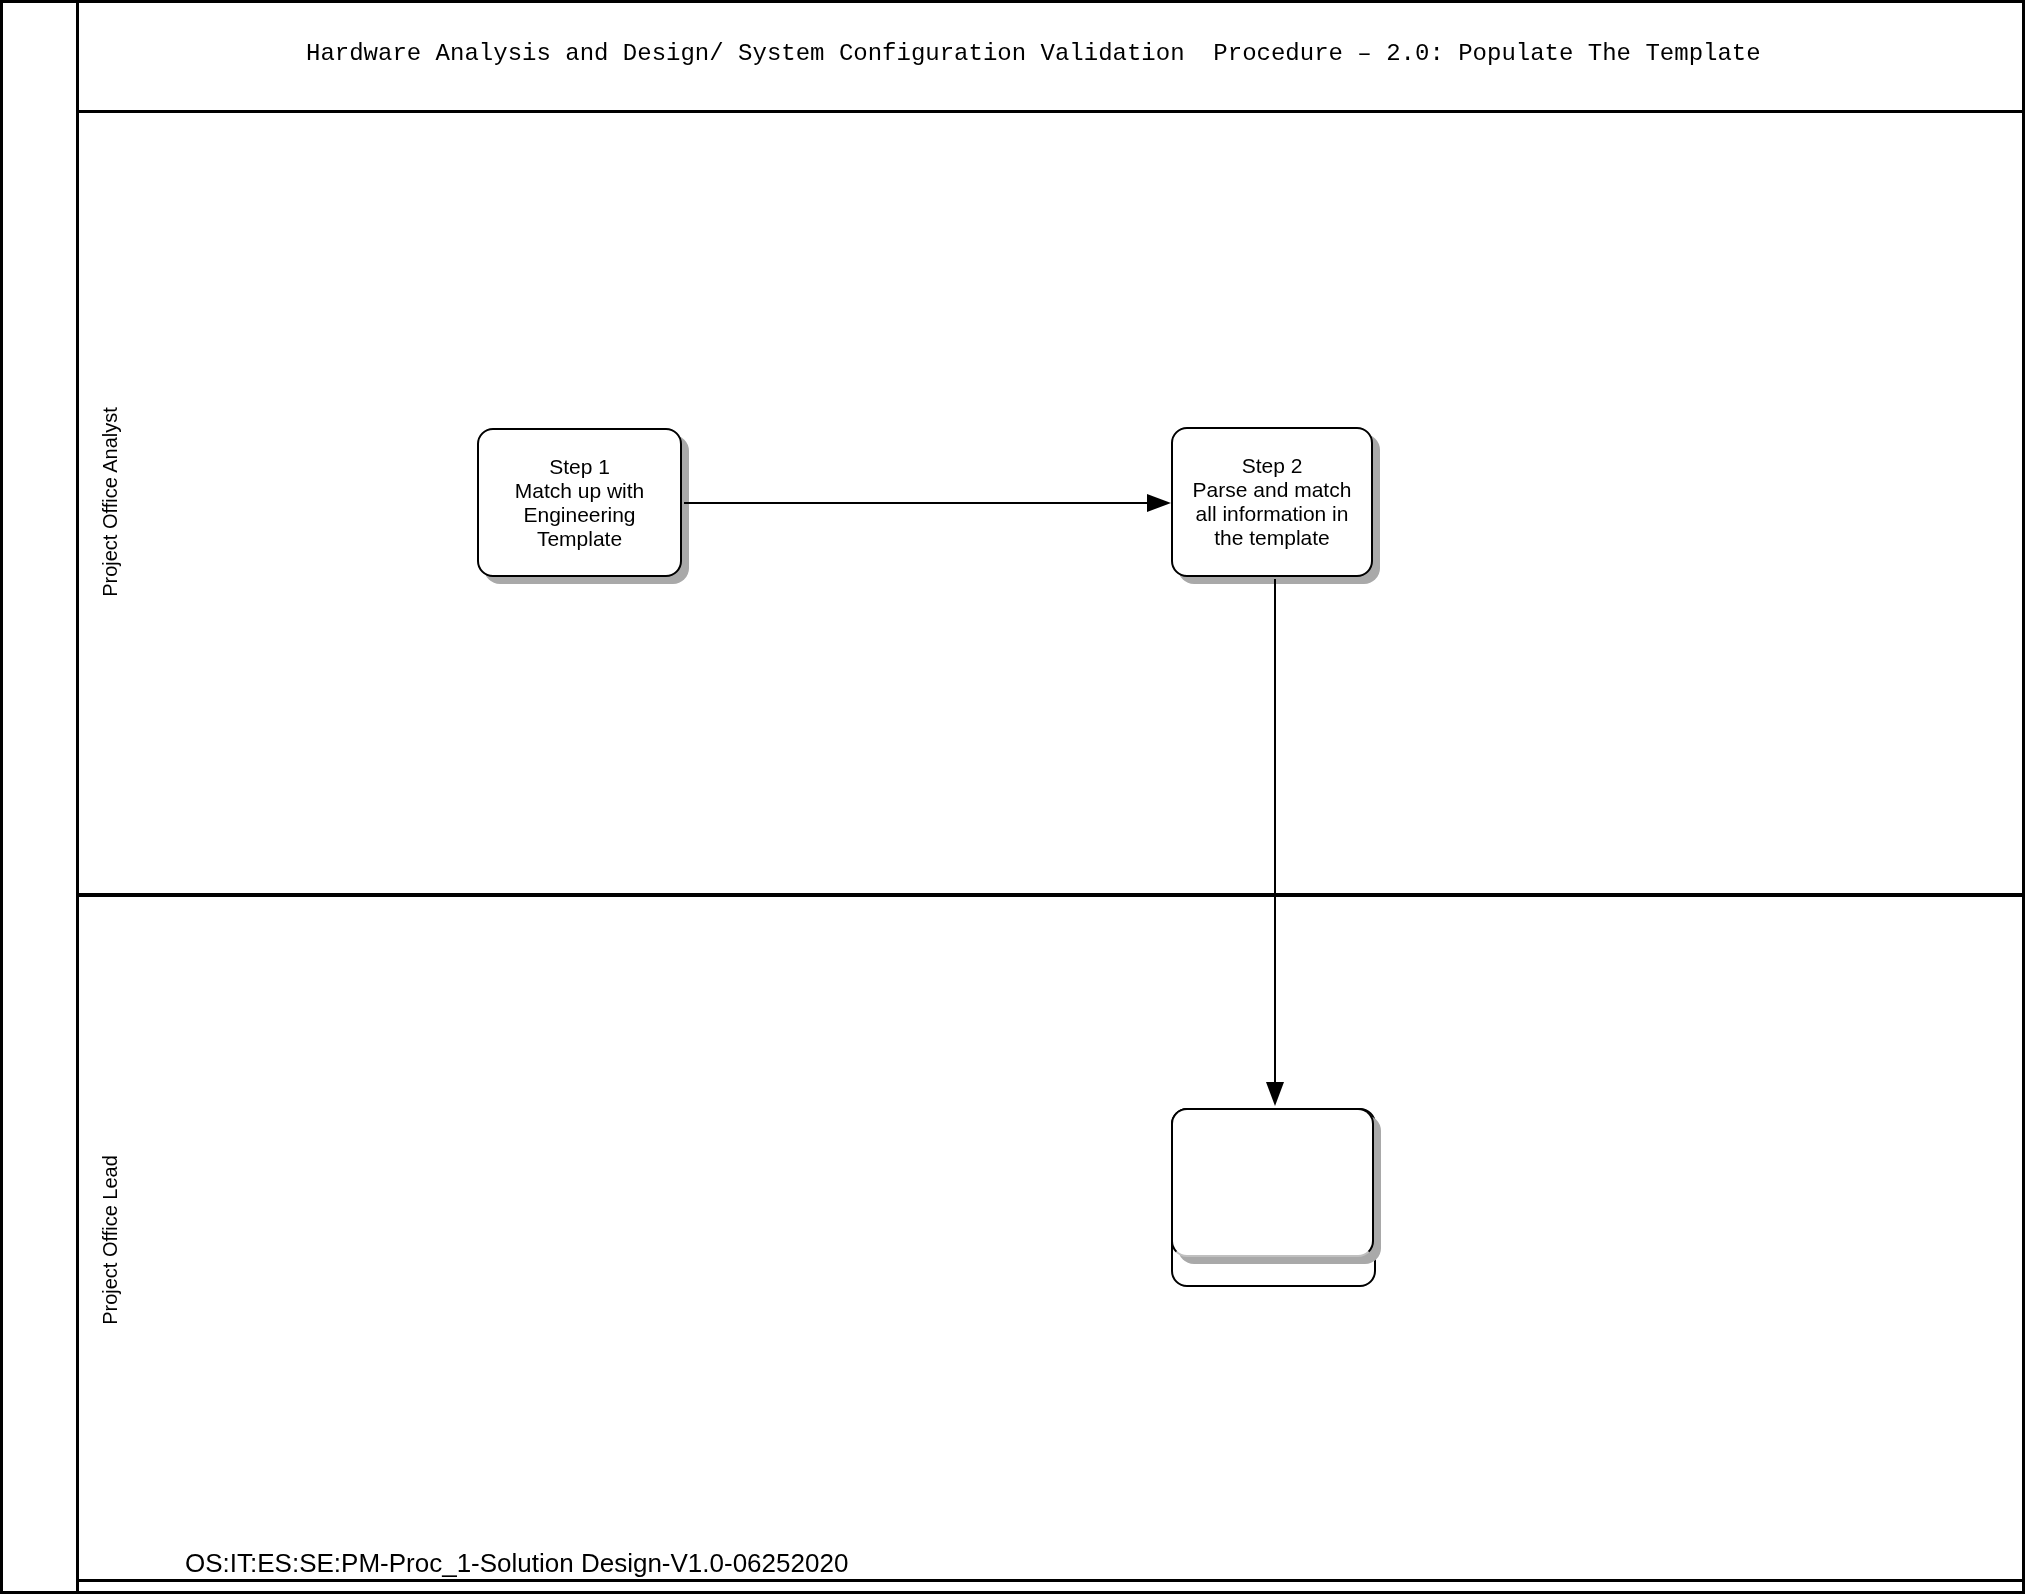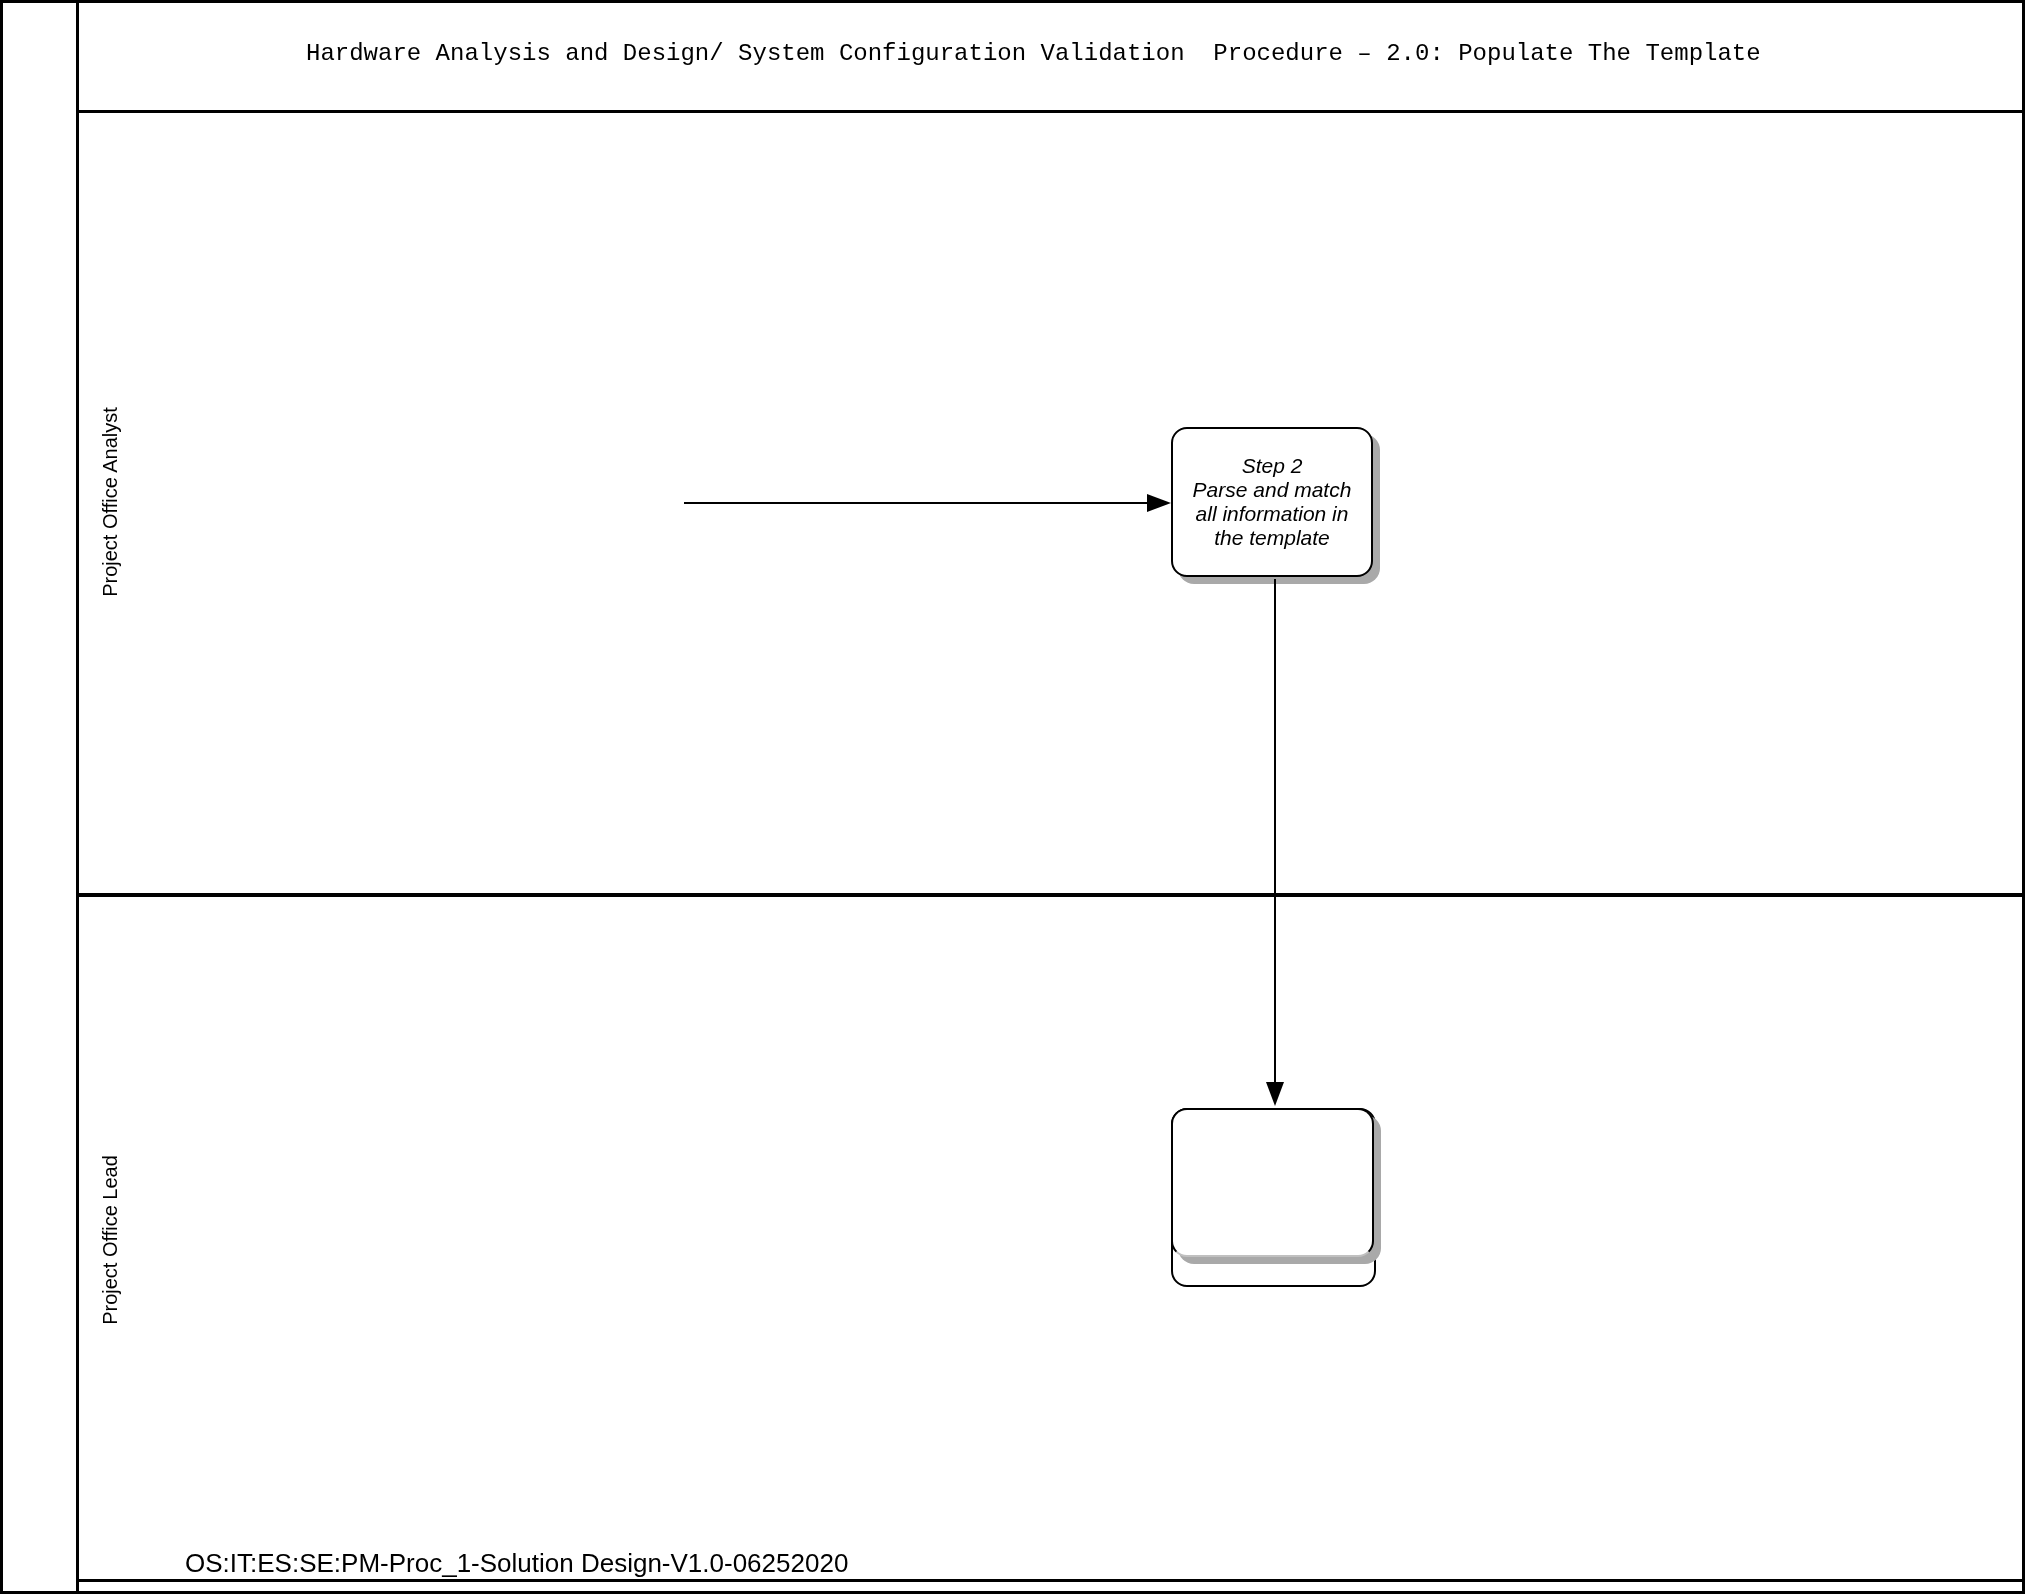--- a/index.html
+++ b/index.html
@@ -59,21 +59,21 @@
     box-shadow: 7px 7px 0 #a9a9a9;
     display: flex;
     align-items: center;
     justify-content: center;
     text-align: center;
     font-size: 21px;
     line-height: 24px;
     white-space: pre-line;
   }
   .step-1 { left: 477px; top: 428px; width: 205px; height: 149px; }
-  .step-2 { left: 1171px; top: 427px; width: 202px; height: 150px; font-style: italic; }
+  .step-2 { left: 1171px; top: 427px; width: 202px; height: 150px; }
 
   .step-3-outer {
     position: absolute;
     left: 1171px; top: 1108px; width: 205px; height: 179px;
     background: #ffffff;
     border: 2px solid #000000;
     border-radius: 16px;
   }
   .step-3-inner {
     position: absolute;
@@ -132,20 +132,24 @@
   <div class="hline title-separator"></div>
   <div class="hline lane-divider"></div>
   <div class="hline diagram-bottom"></div>
 
   <div class="diagram-title">Hardware Analysis and Design/ System Configuration Validation  Procedure – 2.0: Populate The Template</div>
 
   <div class="lane-label lane-label-1">Project Office Analyst</div>
 
   <div class="lane-label lane-label-2">Project Office Lead</div>
 
+  <div class="step-box step-1">Step 1
+Match up with
+Engineering
+Template</div>
 
   <div class="step-box step-2">Step 2
 Parse and match
 all information in
 the template</div>
 
   <div class="step-3-outer"></div>
   <div class="step-3-inner"></div>
 
   <div class="connector-line connector-h"></div>

